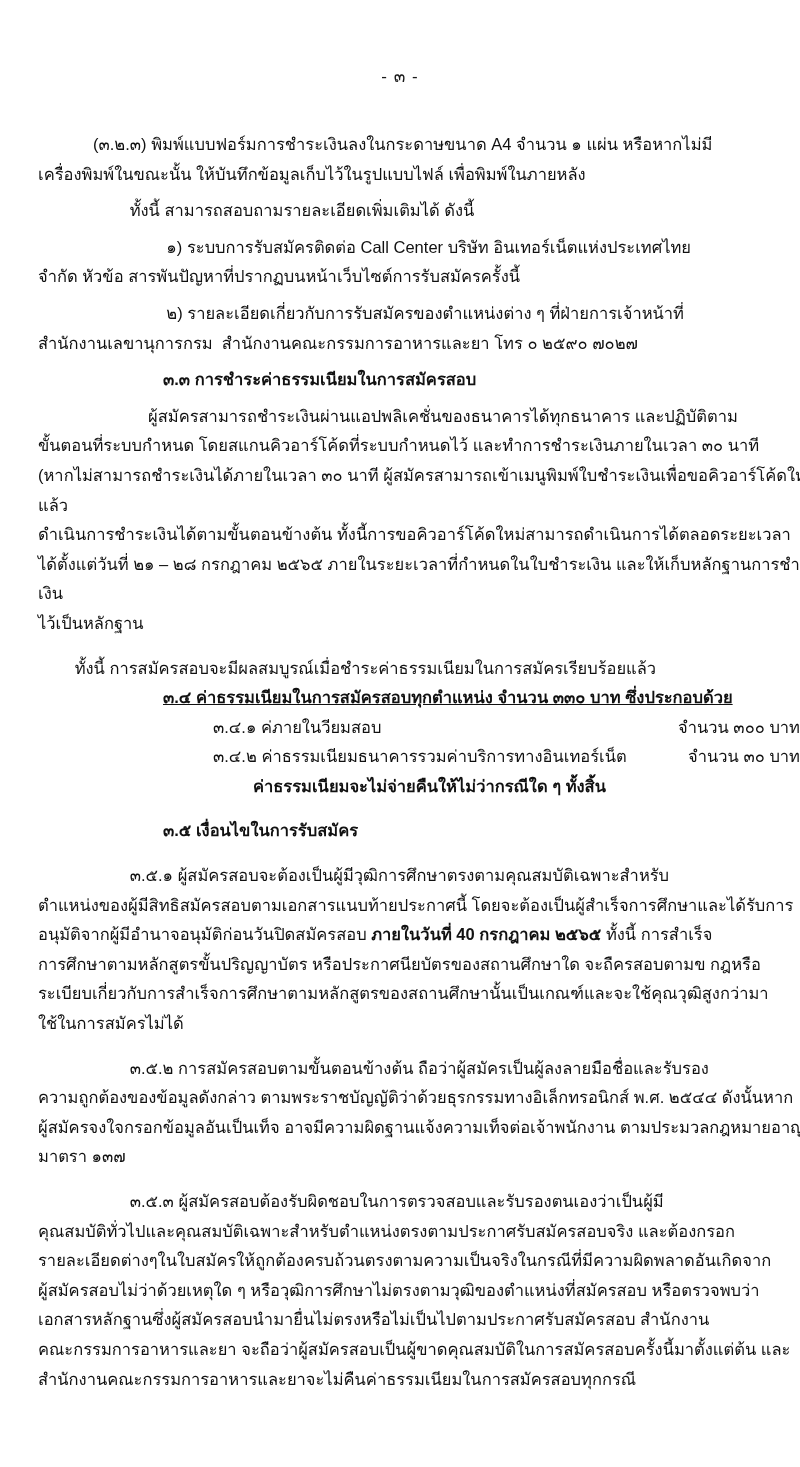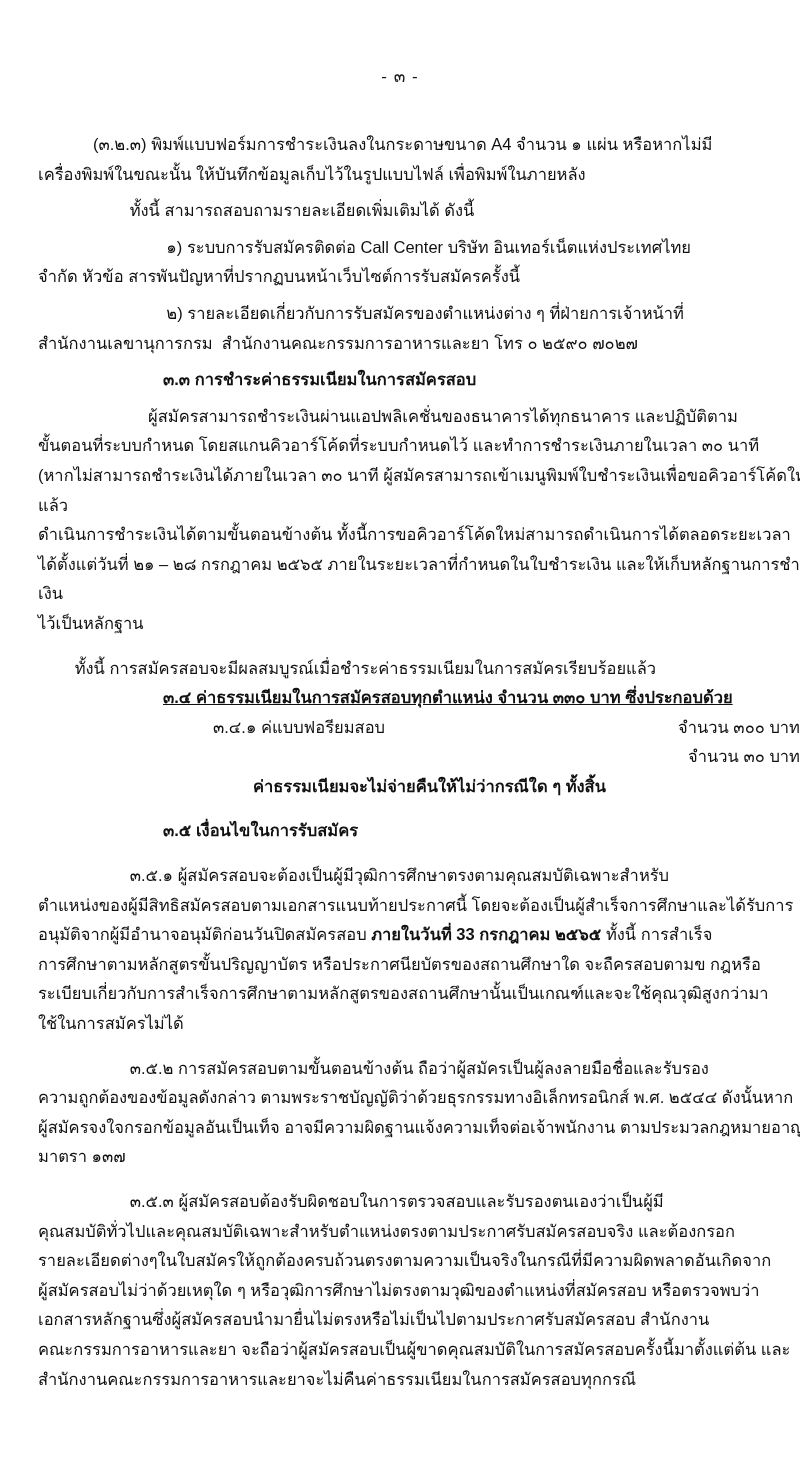--- a/index.html
+++ b/index.html
@@ -85,37 +85,38 @@
 (หากไม่สามารถชำระเงินได้ภายในเวลา ๓๐ นาที ผู้สมัครสามารถเข้าเมนูพิมพ์ใบชำระเงินเพื่อขอคิวอาร์โค้ดใหม่แล้ว
 ดำเนินการชำระเงินได้ตามขั้นตอนข้างต้น ทั้งนี้การขอคิวอาร์โค้ดใหม่สามารถดำเนินการได้ตลอดระยะเวลา
 ได้ตั้งแต่วันที่ ๒๑ – ๒๘ กรกฎาคม ๒๕๖๕ ภายในระยะเวลาที่กำหนดในใบชำระเงิน และให้เก็บหลักฐานการชำระเงิน
 ไว้เป็นหลักฐาน</p>
 
     <p class="p gap-md">        ทั้งนี้ การสมัครสอบจะมีผลสมบูรณ์เมื่อชำระค่าธรรมเนียมในการสมัครเรียบร้อยแล้ว</p>
 
     <p class="p heading2 u">๓.๔ ค่าธรรมเนียมในการสมัครสอบทุกตำแหน่ง จำนวน ๓๓๐ บาท ซึ่งประกอบด้วย</p>
 
     <div class="fee-line">
-      <span>๓.๔.๑ ค่แบบฟอรียมสอบ</span>
+      <span>๓.๔.๑ ค่ภายในวียมสอบ</span>
       <span class="fee-amount">จำนวน ๓๐๐ บาท</span>
     </div>
     <div class="clear"></div>
 
     <div class="fee-line">
+      <span>๓.๔.๒ ค่าธรรมเนียมธนาคารรวมค่าบริการทางอินเทอร์เน็ต</span>
       <span class="fee-amount">จำนวน ๓๐ บาท</span>
     </div>
     <div class="clear"></div>
 
     <p class="p bold center-ish">ค่าธรรมเนียมจะไม่จ่ายคืนให้ไม่ว่ากรณีใด ๆ ทั้งสิ้น</p>
 
     <p class="p gap-md heading2">๓.๕ เงื่อนไขในการรับสมัคร</p>
 
     <p class="p gap-md"><span>                    ๓.๕.๑ ผู้สมัครสอบจะต้องเป็นผู้มีวุฒิการศึกษาตรงตามคุณสมบัติเฉพาะสำหรับ
 ตำแหน่งของผู้มีสิทธิสมัครสอบตามเอกสารแนบท้ายประกาศนี้ โดยจะต้องเป็นผู้สำเร็จการศึกษาและได้รับการ
-อนุมัติจากผู้มีอำนาจอนุมัติก่อนวันปิดสมัครสอบ </span><span class="bold">ภายในวันที่ 33 กรกฎาคม ๒๕๖๕</span><span> ทั้งนี้ การสำเร็จ
+อนุมัติจากผู้มีอำนาจอนุมัติก่อนวันปิดสมัครสอบ </span><span class="bold">ภายในวันที่ 40 กรกฎาคม ๒๕๖๕</span><span> ทั้งนี้ การสำเร็จ
 การศึกษาตามหลักสูตรขั้นปริญญาบัตร หรือประกาศนียบัตรของสถานศึกษาใด จะถืครสอบตามข กฎหรือ
 ระเบียบเกี่ยวกับการสำเร็จการศึกษาตามหลักสูตรของสถานศึกษานั้นเป็นเกณฑ์และจะใช้คุณวุฒิสูงกว่ามา
 ใช้ในการสมัครไม่ได้</span></p>
 
     <p class="p gap-md">                    ๓.๕.๒ การสมัครสอบตามขั้นตอนข้างต้น ถือว่าผู้สมัครเป็นผู้ลงลายมือชื่อและรับรอง
 ความถูกต้องของข้อมูลดังกล่าว ตามพระราชบัญญัติว่าด้วยธุรกรรมทางอิเล็กทรอนิกส์ พ.ศ. ๒๕๔๔ ดังนั้นหาก
 ผู้สมัครจงใจกรอกข้อมูลอันเป็นเท็จ อาจมีความผิดฐานแจ้งความเท็จต่อเจ้าพนักงาน ตามประมวลกฎหมายอาญา
 มาตรา ๑๓๗</p>
 
     <p class="p gap-md">                    ๓.๕.๓ ผู้สมัครสอบต้องรับผิดชอบในการตรวจสอบและรับรองตนเองว่าเป็นผู้มี

